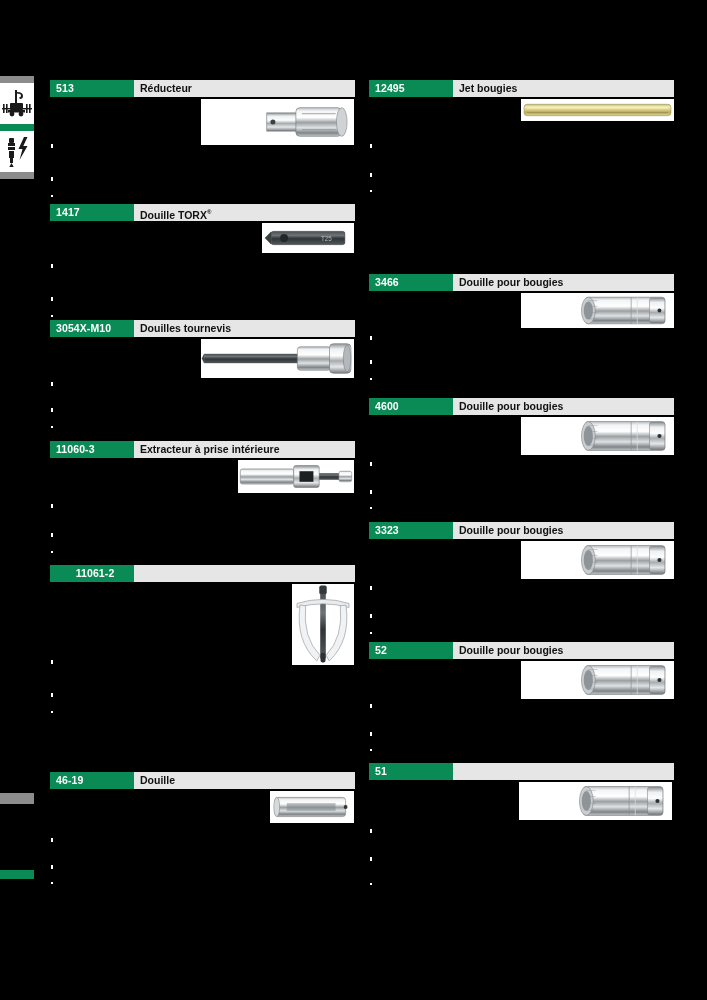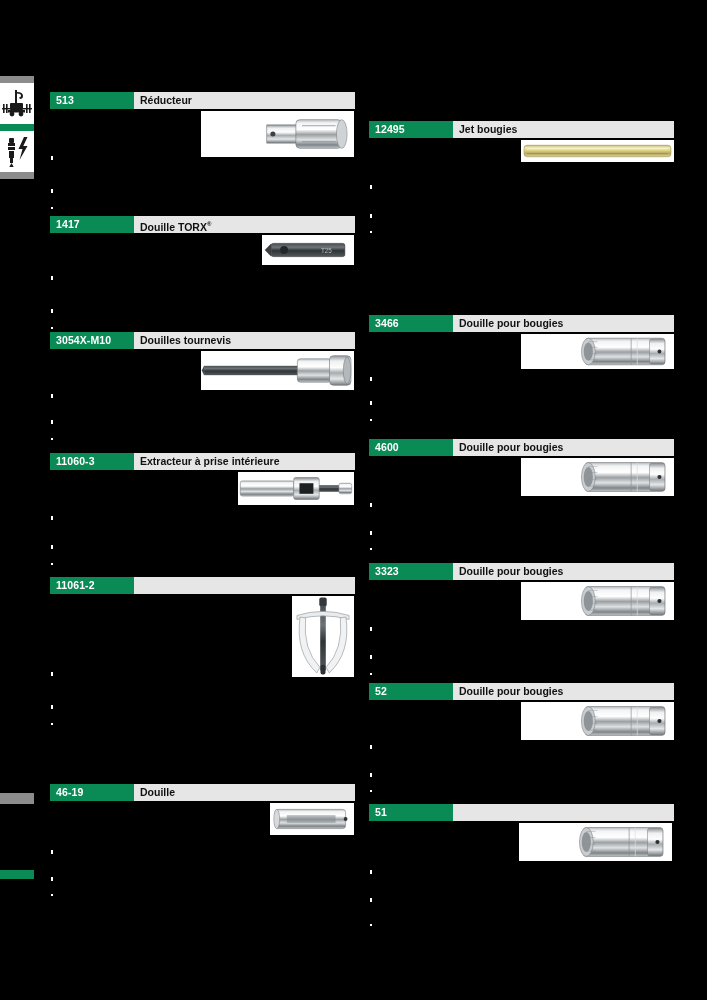--- a/index.html
+++ b/index.html
@@ -18,23 +18,23 @@
     background: #ffffff;
     overflow: hidden;
   }
   .edge-bar { position: absolute; left: 0; }
   .edge-bar.gray  { background: #8c8c8c; }
   .edge-bar.green { background: #0a8a55; }
 
   .edge-icon { position:absolute; left:0; top:0; width:100%; height:100%; }
 
   
-  .column { position: absolute; top: 12px; height: 889px; }
+  .column { position: absolute; top: 0; height: 889px; }
   #col-left  { left: 50px;  width: 305px; }
-  #col-right { left: 369px; width: 305px; margin-top: 29px; }
+  #col-right { left: 369px; width: 305px; }
 
   .card { position: absolute; left: 0; width: 305px; }
 
   .card-head {
     position: relative;
     height: 17px;
     width: 100%;
     background: #e6e6e6;
     display: flex;
     align-items: stretch;
@@ -326,21 +326,21 @@
       <rect x="55.68" y="5.609999999999999" width="25.52" height="21.78" rx="2" fill="url(#chrome2)" stroke="#6f7477" stroke-width=".6"></rect>
       <rect x="61.480000000000004" y="11.219999999999999" width="13.92" height="10.56" fill="#1d2022"></rect>
       <rect x="81.19999999999999" y="13.2" width="20.88" height="6.6000000000000005" fill="url(#dark)"></rect>
       <rect x="100.92" y="11.219999999999999" width="12.76" height="10.56" rx="2" fill="url(#chrome)" stroke="#777c7f" stroke-width=".5"></rect>
           </svg>
         </div>
         <div class="mark" style="left: 1px; top: 63px;"></div>
         <div class="mark" style="left: 1px; top: 92px;"></div>
         <div class="mark sm" style="left: 1px; top: 110px;"></div>
       </div>
-      <div class="card" style="top: 565px; height: 163px;">
+      <div class="card" style="top: 565px; height: 163px; text-align: center;">
         <div class="card-head">
           <div class="card-code">11061-2</div>
         </div>
         <div class="photo" style="left: 242px; top: 19px; width: 62px; height: 81px;">
           <svg viewBox="0 0 62 81" preserveAspectRatio="none">
     <defs>
       <linearGradient id="chrome" x1="0" y1="0" x2="0" y2="1">
         <stop offset="0%" stop-color="#b9bcbe"></stop>
         <stop offset="12%" stop-color="#f2f4f5"></stop>
         <stop offset="34%" stop-color="#ffffff"></stop>

